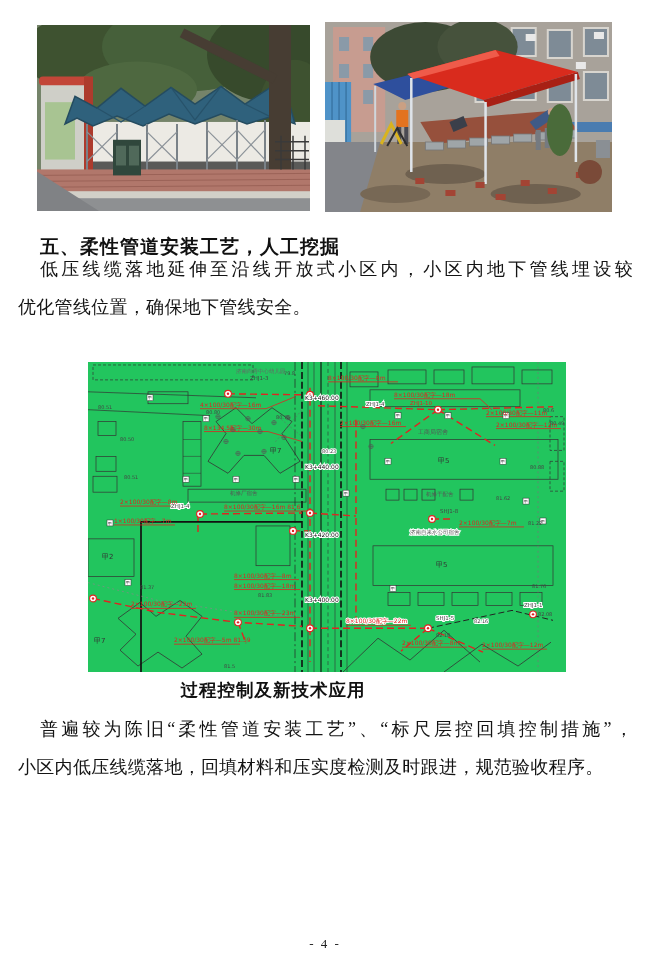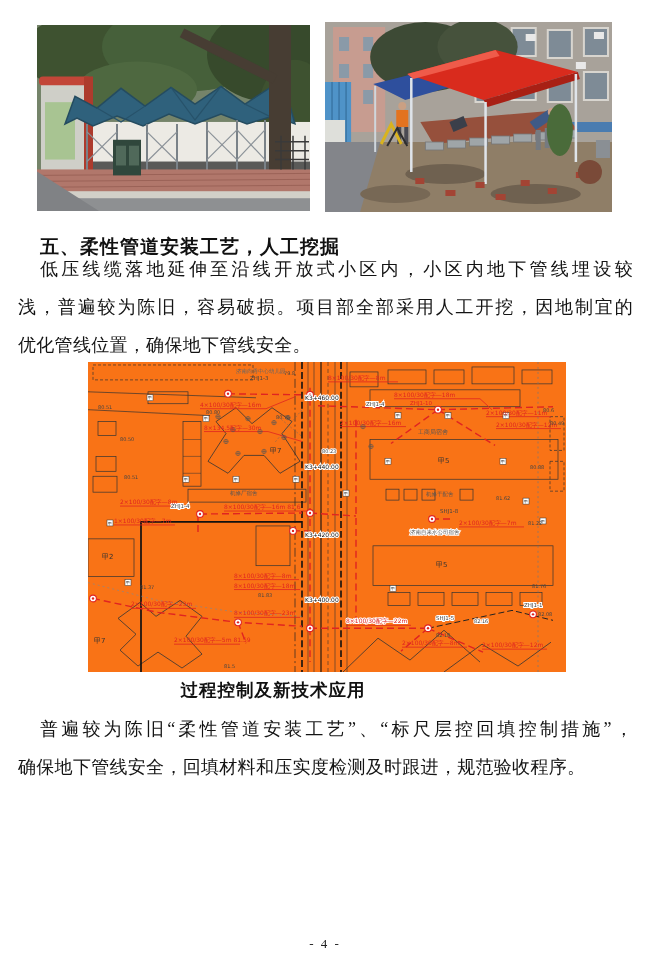--- a/index.html
+++ b/index.html
@@ -15,21 +15,21 @@
     position:absolute;left:40px;top:218px;width:580px;
     font-family:"Liberation Sans","DejaVu Sans",sans-serif;
     font-weight:bold;font-size:19px;letter-spacing:1px;color:#111;
   }
   .para{position:absolute;left:18px;width:615px;font-size:18px;line-height:38px;color:#141414;}
   .para .line{height:38px;letter-spacing:0.3px;}
   .para .indent{text-indent:22px;}
   .para .justify{text-align:justify;text-align-last:justify;}
   #para1{top:250px;}
   #para2{top:710px;}
-  .map-wrap{position:absolute;left:88px;top:362px;width:478px;height:310px;background:#f97316;}
+  .map-wrap{position:absolute;left:88px;top:362px;width:478px;height:310px;background:#22c55e;}
   .map-wrap svg{display:block;font-family:"DejaVu Sans",sans-serif;}
   .caption{
     position:absolute;left:0;top:678px;width:546px;text-align:center;
     font-family:"Liberation Sans","DejaVu Sans",sans-serif;
     font-weight:bold;font-size:17.5px;letter-spacing:1px;color:#111;
   }
   .page-number{
     position:absolute;left:0;top:936px;width:650px;text-align:center;
     font-size:13px;color:#222;letter-spacing:2px;
   }
@@ -184,21 +184,20 @@
     <polyline points="62,124 72,106 82,124" fill="none" stroke="#2e2e2e" stroke-width="2"></polyline>
     <circle cx="264" cy="150" r="12" fill="#7a4a38"></circle>
     <rect x="270" y="118" width="14" height="18" fill="#8a8f94"></rect>
   </svg>
 </figure>
 
 <h2 class="heading">五、柔性管道安装工艺，人工挖掘</h2>
 
 <div class="para" id="para1">
   <div class="line indent justify">低压线缆落地延伸至沿线开放式小区内，小区内地下管线埋设较</div>
-  <div class="line justify">浅，普遍较为陈旧，容易破损。项目部全部采用人工开挖，因地制宜的</div>
   <div class="line">优化管线位置，确保地下管线安全。</div>
 </div>
 
 <div class="map-wrap">
   <svg width="478" height="310" viewBox="0 0 478 312" preserveAspectRatio="none">
       <rect x="5" y="3" width="160" height="15" fill="none" stroke="#333" stroke-width="0.7" stroke-dasharray="3,2"></rect>
       <rect x="300" y="8" width="38" height="14" fill="none" stroke="#333" stroke-width="0.7"></rect>
       <rect x="346" y="8" width="30" height="14" fill="none" stroke="#333" stroke-width="0.7"></rect>
       <rect x="384" y="5" width="42" height="17" fill="none" stroke="#333" stroke-width="0.7"></rect>
       <rect x="434" y="8" width="30" height="14" fill="none" stroke="#333" stroke-width="0.7"></rect>
@@ -440,16 +439,16 @@
       <text x="6" y="283" fill="#333" font-size="7">甲7</text>
       <text x="348" y="206" fill="#333" font-size="7">甲5</text>
       <text x="136" y="308" fill="#444" font-size="5">81.5</text>
     </svg>
 </div>
 
 <div class="caption">过程控制及新技术应用</div>
 
 <div class="para" id="para2">
   <div class="line indent justify">普遍较为陈旧“柔性管道安装工艺”、“标尺层控回填控制措施”，</div>
-  <div class="line">确保地下管线安全，回填材料和压实度检测及时跟进，规范验收程序。</div>
+  <div class="line">小区内低压线缆落地，回填材料和压实度检测及时跟进，规范验收程序。</div>
 </div>
 
 <div class="page-number">- 4 -</div>
 
 </body></html>

